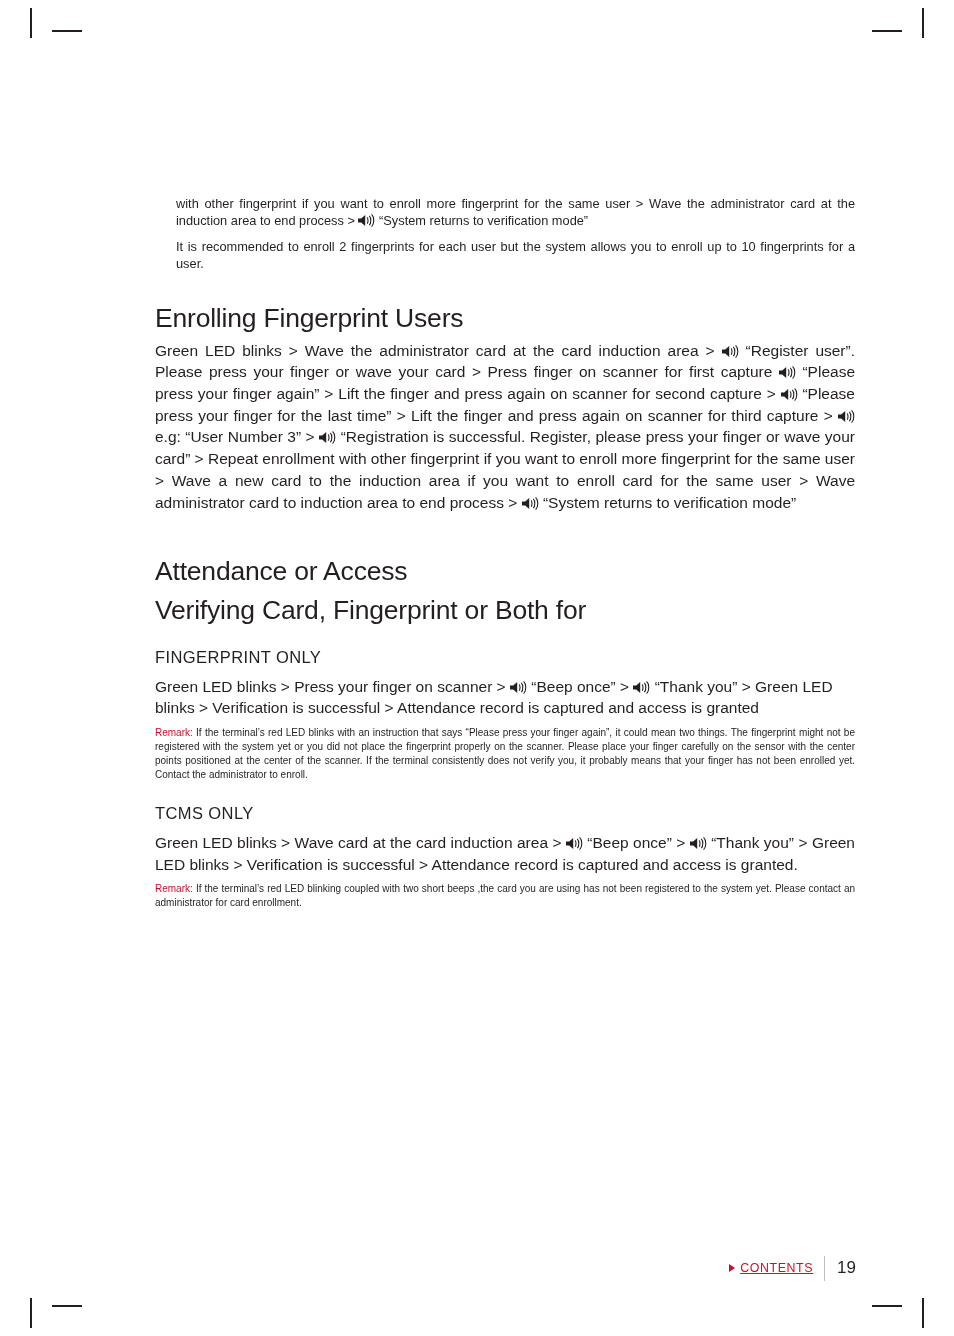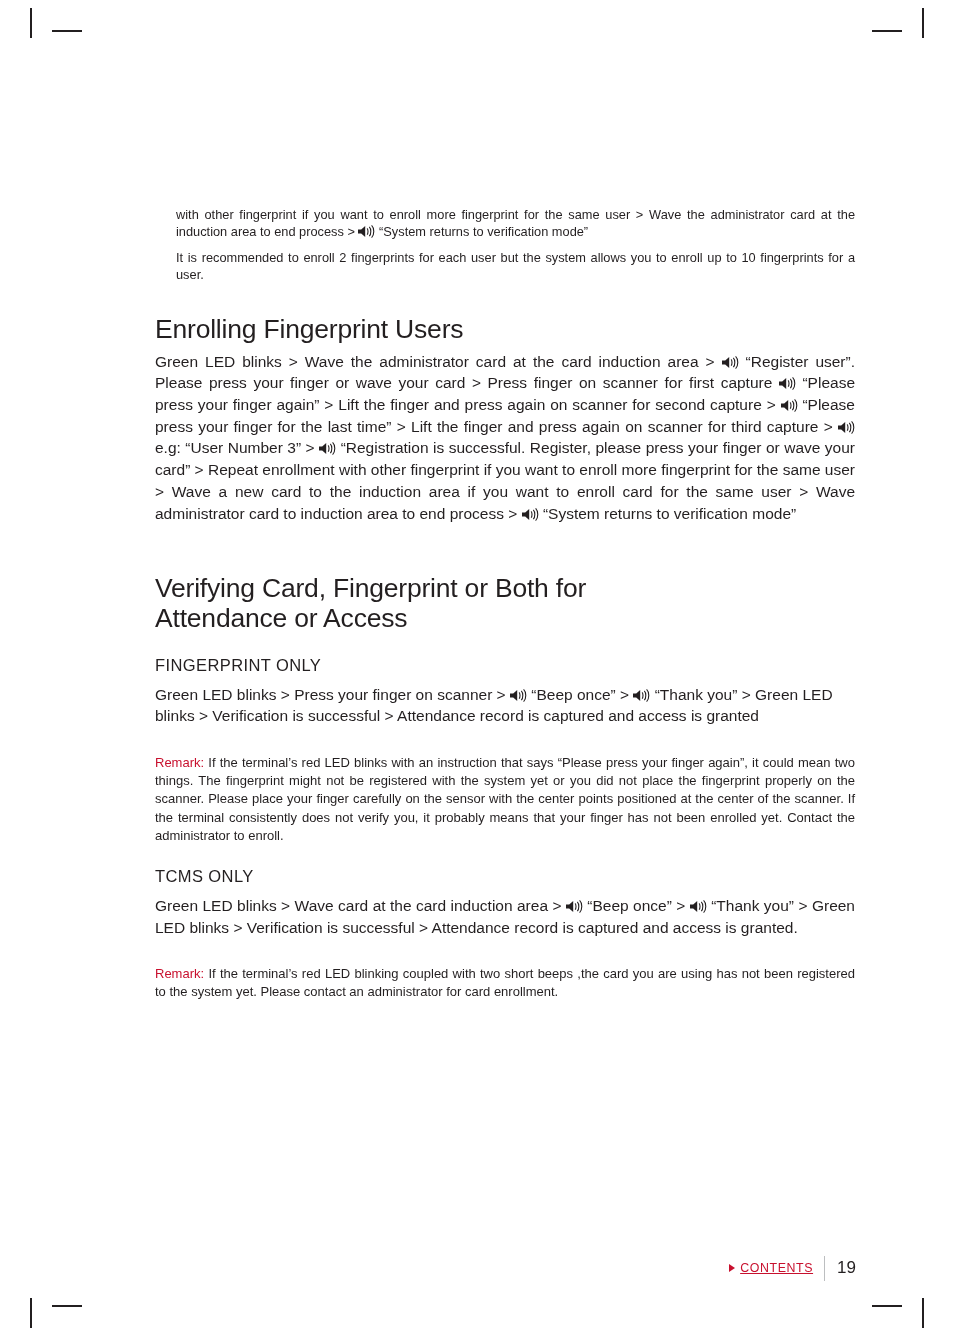--- a/index.html
+++ b/index.html
@@ -21,21 +21,21 @@
     position: absolute;
     background: #231f20;
   }
   .crop.v { width: 2px; height: 30px; }
   .crop.h { height: 2px; width: 30px; }
 
   
   .page {
     position: absolute;
     left: 155px;
-    top: 206px;
+    top: 195px;
     width: 700px;
   }
 
   p {
     margin: 0 0 0 0;
   }
 
   .small {
     font-size: 12.8px;
     line-height: 1.33;
@@ -65,24 +65,24 @@
 
   h2.sub {
     font-size: 16.5px;
     font-weight: normal;
     letter-spacing: 0.4px;
     margin: 22px 0 9px 0;
     color: #231f20;
   }
 
   .remark {
-    font-size: 13px;
+    font-size: 10px;
     line-height: 1.40;
     text-align: justify;
-    margin-top: 27px;
+    margin-top: 7px;
   }
   .remark .lbl {
     color: #c8102e;
   }
 
   
   .spk {
     display: inline-block;
     position: relative;
     top: 2px;
@@ -180,22 +180,22 @@
             <path d="M13.6 0.4c2.9 2.7 2.9 9.5 0 12.2" stroke="#231f20" stroke-width="1.1" fill="none"></path>
           </svg></span> “Registration is successful. Register, please press your finger or wave your card” &gt; Repeat enrollment with other fingerprint if you want to enroll more fingerprint for the same user &gt; Wave a new card to the induction area if you want to enroll card for the same user &gt; Wave administrator card to induction area to end process &gt; <span class="spk"><svg width="17" height="13" viewBox="0 0 17 13">
             <path d="M0 4.4h3.2L7.2 1v11L3.2 8.6H0z" fill="#231f20"></path>
             <path d="M9.1 3.3c1.2 1.1 1.2 5.3 0 6.4" stroke="#231f20" stroke-width="1.1" fill="none"></path>
             <path d="M11.3 1.8c2 1.9 2 7.5 0 9.4" stroke="#231f20" stroke-width="1.1" fill="none"></path>
             <path d="M13.6 0.4c2.9 2.7 2.9 9.5 0 12.2" stroke="#231f20" stroke-width="1.1" fill="none"></path>
           </svg></span> “System returns to verification mode”</p>
   </div>
 
   <div class="sect-verify">
+    <h1 class="title" style="margin-top:-6px; margin-bottom:9px;">Attendance or Access</h1>
     <h1 class="title">Verifying Card, Fingerprint or Both for</h1>
-    <h1 class="title" style="margin-top:-6px; margin-bottom:9px;">Attendance or Access</h1>
 
     <h2 class="sub">FINGERPRINT ONLY</h2>
     <p class="body-lg nojust">Green LED blinks &gt; Press your finger on scanner &gt; <span class="spk"><svg width="17" height="13" viewBox="0 0 17 13">
             <path d="M0 4.4h3.2L7.2 1v11L3.2 8.6H0z" fill="#231f20"></path>
             <path d="M9.1 3.3c1.2 1.1 1.2 5.3 0 6.4" stroke="#231f20" stroke-width="1.1" fill="none"></path>
             <path d="M11.3 1.8c2 1.9 2 7.5 0 9.4" stroke="#231f20" stroke-width="1.1" fill="none"></path>
             <path d="M13.6 0.4c2.9 2.7 2.9 9.5 0 12.2" stroke="#231f20" stroke-width="1.1" fill="none"></path>
           </svg></span> “Beep once” &gt; <span class="spk"><svg width="17" height="13" viewBox="0 0 17 13">
             <path d="M0 4.4h3.2L7.2 1v11L3.2 8.6H0z" fill="#231f20"></path>
             <path d="M9.1 3.3c1.2 1.1 1.2 5.3 0 6.4" stroke="#231f20" stroke-width="1.1" fill="none"></path>

